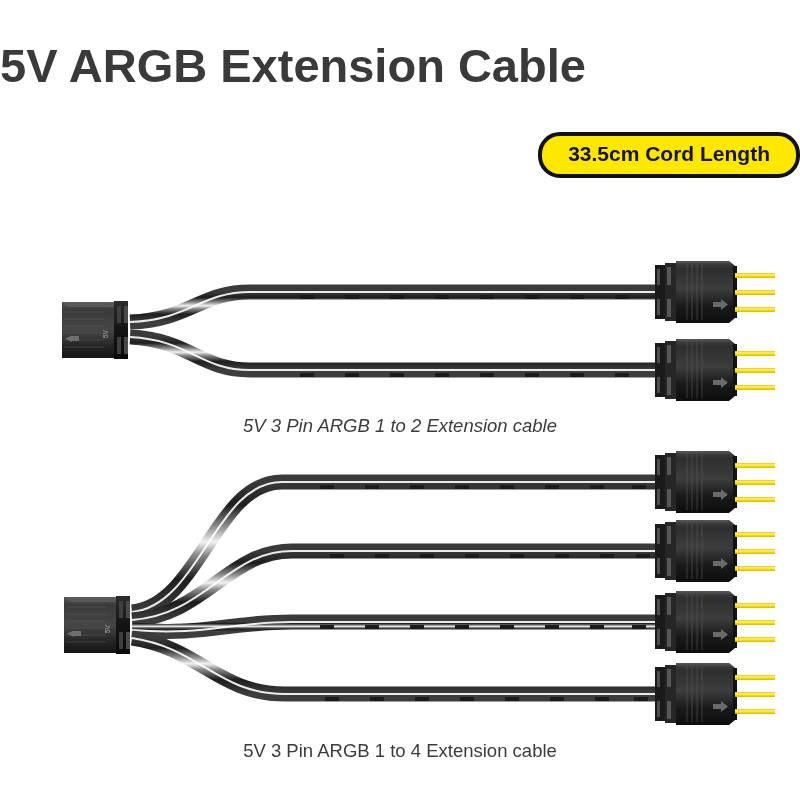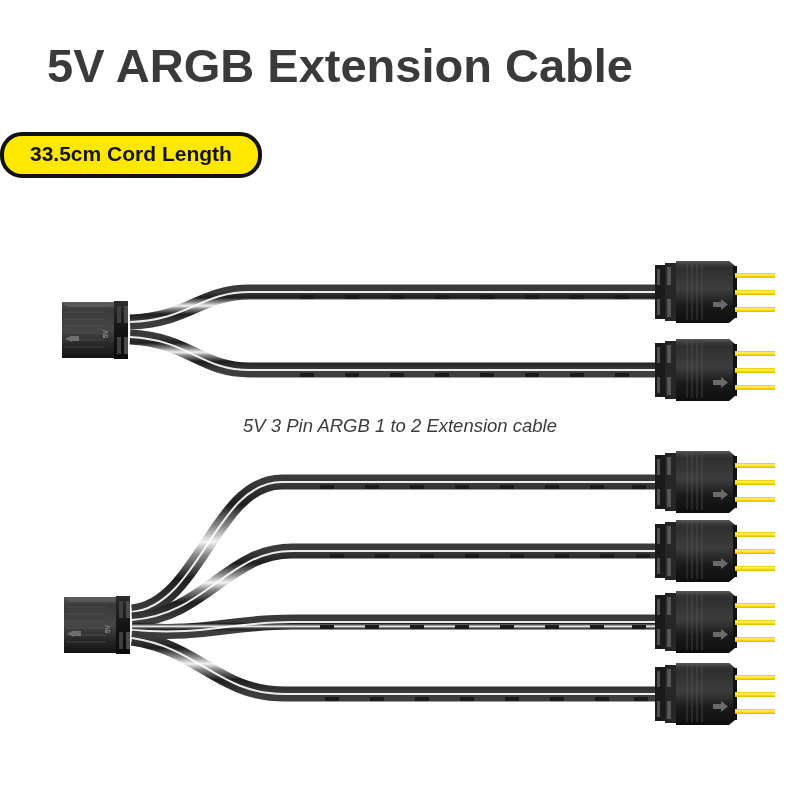--- a/index.html
+++ b/index.html
@@ -10,34 +10,34 @@
     font-family:"Liberation Sans", sans-serif;
     overflow:hidden;
     position:relative;
   }
   #stage{position:relative;width:800px;height:800px;}
 
   
   .title{
     position:absolute;
     left:0;top:40px;width:680px;
-    text-align:center;
+    text-align:left;
     font-size:47px;
     font-weight:bold;
     color:#3a3a3a;
     letter-spacing:0px;
     line-height:1.1;
     white-space:nowrap;
   }
 
   
   .badge-wrap{
     position:absolute;
     left:0;top:132px;width:800px;
-    display:flex;justify-content:flex-start;
+    display:flex;justify-content:flex-end;
   }
   .badge{
     background:#FFE800;
     border:4px solid #111111;
     border-radius:22px;
     padding:6px 26px 8px 26px;
     font-size:21px;
     font-weight:bold;
     color:#141414;
     white-space:nowrap;
@@ -300,14 +300,15 @@
         <use href="#maleConnector"></use>
       </g>
       <g transform="translate(655,694)">
         <use href="#maleConnector"></use>
       </g>
     </g>
   </svg>
 
   <div class="caption" id="caption-1-2">5V 3 Pin ARGB 1 to 2 Extension cable</div>
 
+  <div class="caption" id="caption-1-4">5V 3 Pin ARGB 1 to 4 Extension cable</div>
 
 </div>
 
 </body></html>

